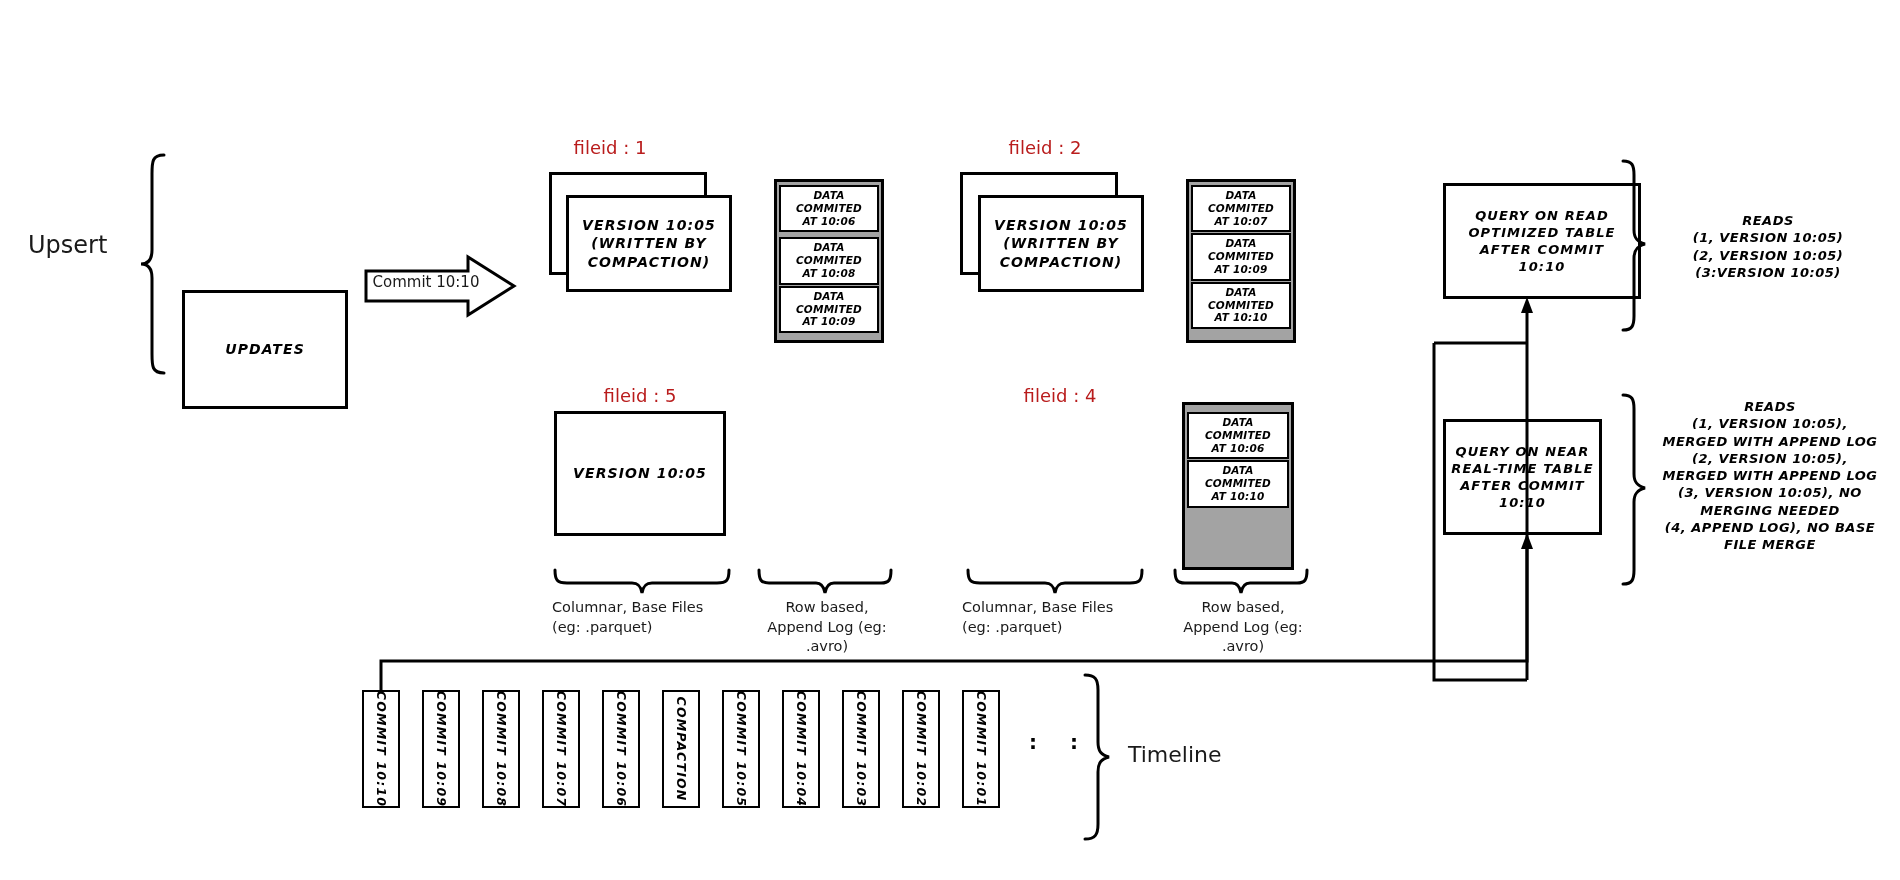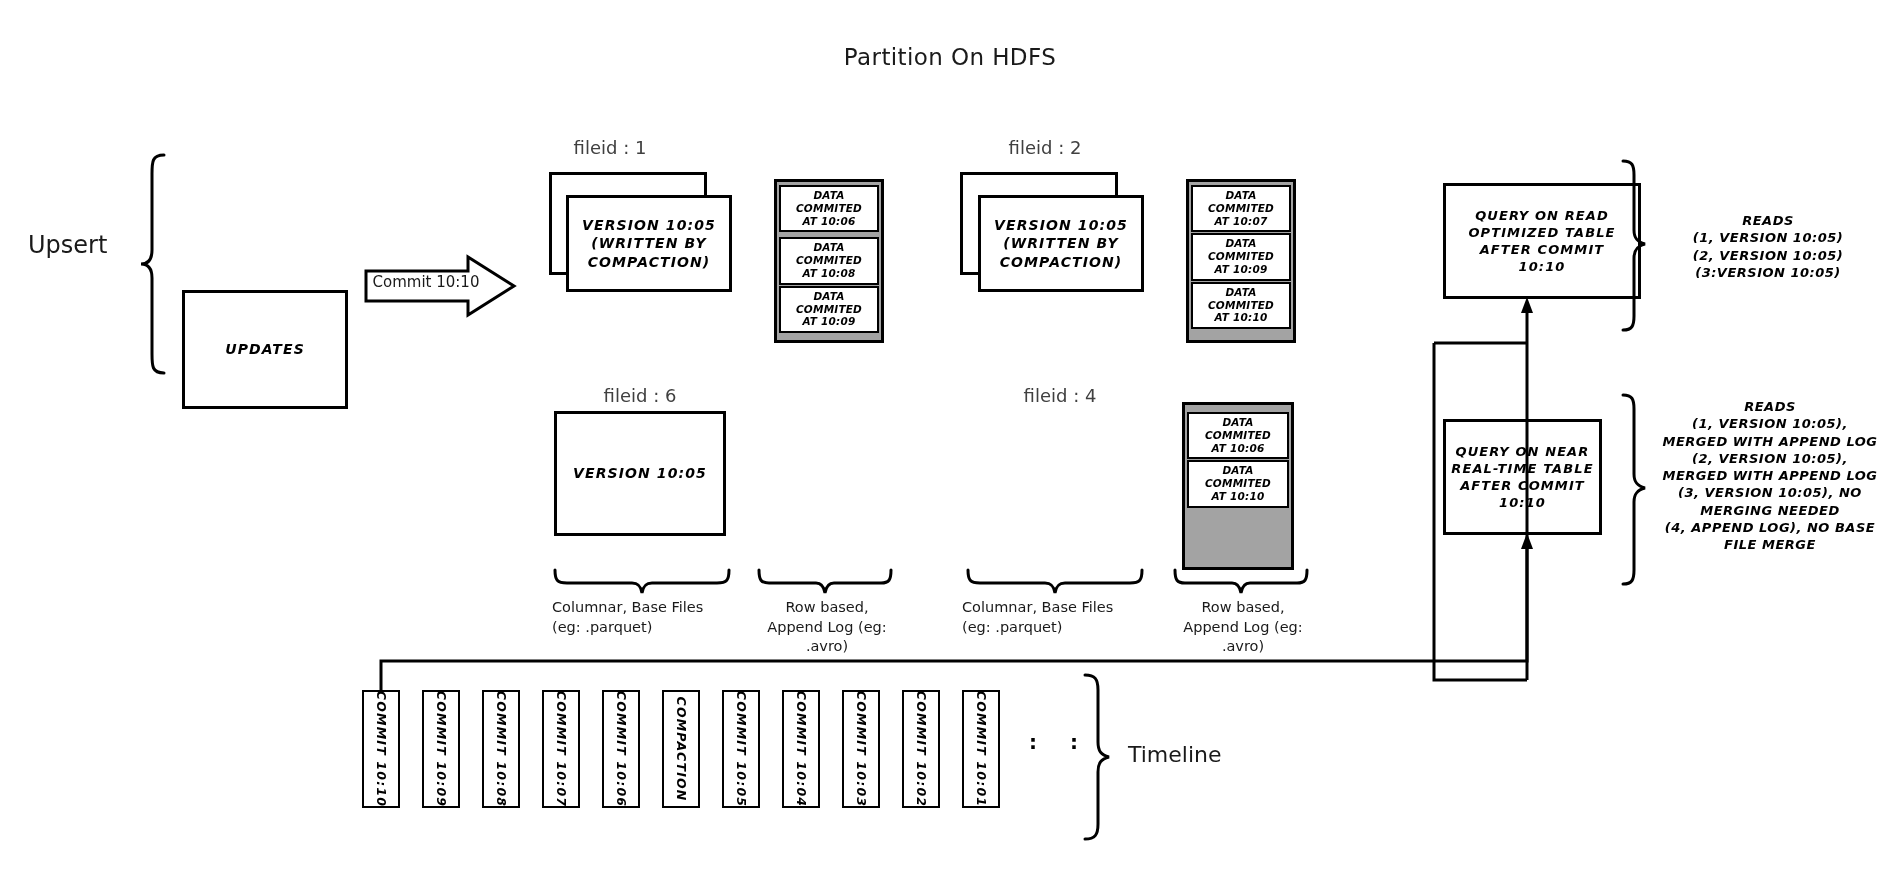--- a/index.html
+++ b/index.html
@@ -78,21 +78,21 @@
     font-size: 15px;
     font-family: "DejaVu Sans", sans-serif;
     color: #1a1a1a;
     white-space: nowrap;
   }
 
   
   .fileid {
     font-family: "DejaVu Sans", sans-serif;
     font-size: 18px;
-    color: #404040;
+    color: #b91c1c;
     white-space: nowrap;
     text-align: center;
   }
 
   
   .logbox {
     border: 3px solid #000;
     background: #a3a3a3;
     box-sizing: border-box;
   }
@@ -159,21 +159,20 @@
     text-align: center;
     color: #000;
   }
   svg { display: block; overflow: visible; }
 </style>
 </head>
 <body>
 
 <div id="canvas">
 
-  <div class="abs title" style="left:0; top:44px; width:1900px; text-align:center;">Partition On HDFS</div>
 
   <div class="abs plain upsert-label" style="left:28px; top:230px;">Upsert</div>
 
   <svg class="abs" style="left:138px; top:152px;" width="32" height="224">
     <path d="M26 3 C 14 3, 14 10, 14 22 L14 98 C14 108, 10 112, 3 112 C10 112, 14 116, 14 126 L14 202 C14 214, 14 221, 26 221" fill="none" stroke="#000" stroke-width="3" stroke-linecap="round"></path>
   </svg>
 
   <div class="abs box caps" style="left:182px; top:290px; width:166px; height:119px;">
     <span>UPDATES</span>
   </div>
@@ -215,21 +214,21 @@
 
   <div class="abs logbox" style="left:1186px; top:179px; width:110px; height:164px; padding:2px;">
     <div class="logrow caps-sm" style="white-space:pre-line;">DATA COMMITED
 AT 10:07</div>
     <div class="logrow caps-sm" style="white-space:pre-line;">DATA COMMITED
 AT 10:09</div>
     <div class="logrow caps-sm" style="white-space:pre-line;">DATA COMMITED
 AT 10:10</div>
   </div>
 
-  <div class="abs fileid" style="left:560px; top:385px; width:160px;">fileid : 6</div>
+  <div class="abs fileid" style="left:560px; top:385px; width:160px;">fileid : 5</div>
   <div class="abs box caps" style="left:554px; top:411px; width:172px; height:125px;">
     <span style="white-space:pre-line;">VERSION 10:05</span>
   </div>
 
   <div class="abs fileid" style="left:980px; top:385px; width:160px;">fileid : 4</div>
   <div class="abs logbox" style="left:1182px; top:402px; width:112px; height:168px; padding:2px;">
     <div style="height:4px;"></div>
     <div class="logrow caps-sm" style="white-space:pre-line;">DATA COMMITED
 AT 10:06</div>
     <div class="logrow caps-sm" style="white-space:pre-line;">DATA COMMITED

